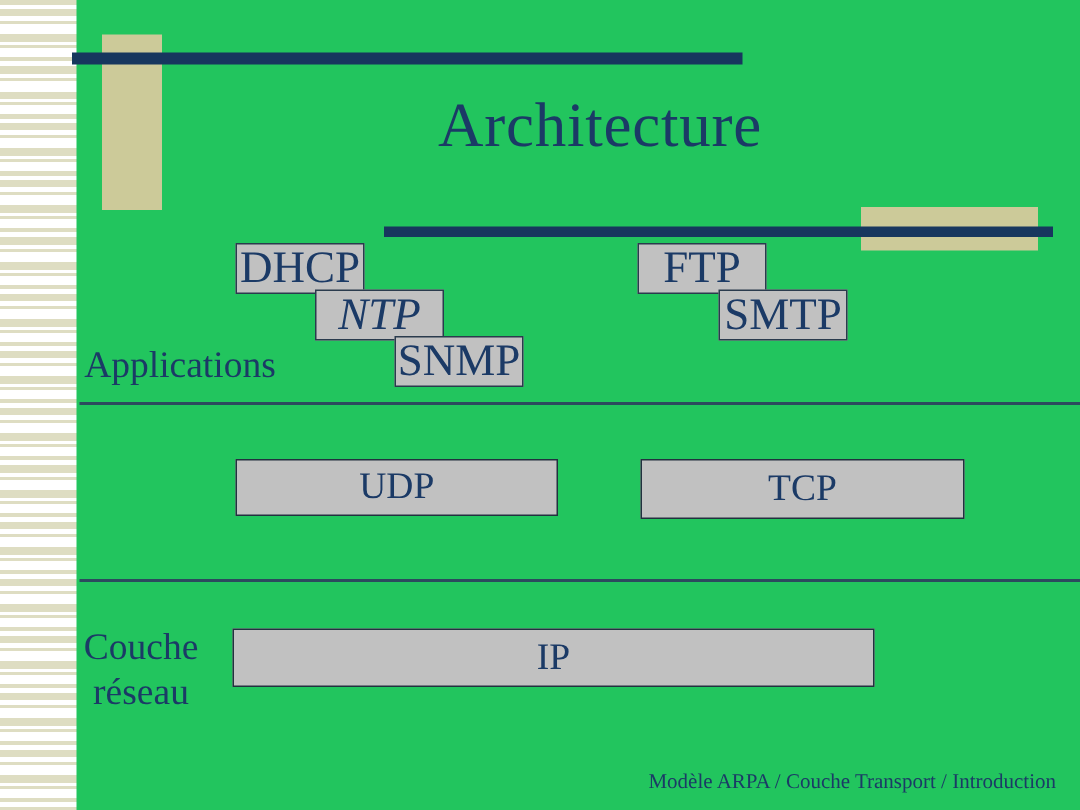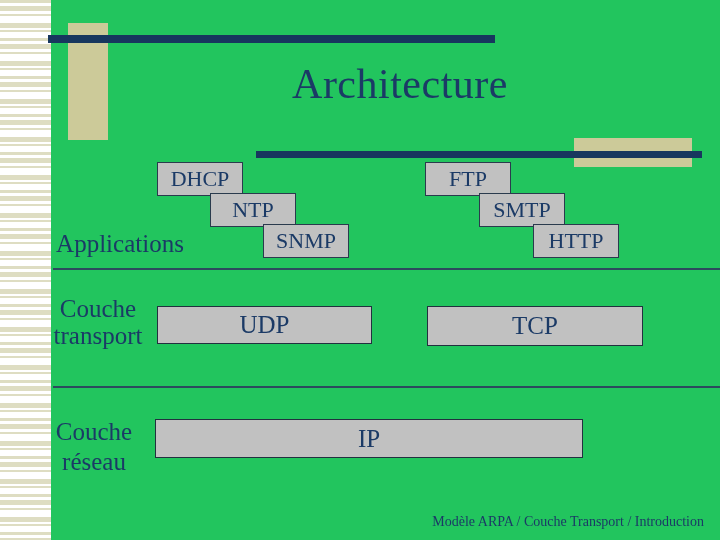--- a/index.html
+++ b/index.html
@@ -32,21 +32,21 @@
   .line2 { left:256px; top:151px; width:446px; height:7px; z-index:2; }
   .title {
     position:absolute; left:100px; top:60px; width:600px; margin:0;
     text-align:center; font-size:42px; font-weight:normal; color:#1b3a66;
     letter-spacing:0.5px;
   }
   .pbox {
     position:absolute; width:86px; height:34px;
     background:#c1c1c1; border:1px solid #2a3b4d; box-sizing:border-box;
     display:flex; align-items:center; justify-content:center;
-    font-size:22px; color:#1b3a66;
+    font-size:30px; color:#1b3a66;
   }
   .bigbox {
     position:absolute;
     background:#c1c1c1; border:1px solid #22313f; box-sizing:border-box;
     display:flex; align-items:center; justify-content:center;
     font-size:25px; color:#1b3a66;
   }
   .layer-label {
     position:absolute; color:#1b3a66; font-size:25px;
     text-align:center; line-height:27px;
@@ -67,32 +67,30 @@
   <div class="stripes"></div>
   <div class="tan tan-top"></div>
   <div class="navline line1"></div>
 
   <h1 class="title">Architecture</h1>
 
   <div class="tan tan-right"></div>
   <div class="navline line2"></div>
 
   <div class="pbox" style="left:157px; top:162px;">DHCP</div>
-  <div class="pbox" style="left:210px; top:193px;">NTP</div>
+  <div class="pbox" style="left:210px; top:193px;font-style:italic;">NTP</div>
   <div class="pbox" style="left:425px; top:162px;">FTP</div>
 
   <div class="pbox" style="left:263px; top:224px;">SNMP</div>
   <div class="pbox" style="left:479px; top:193px;">SMTP</div>
-  <div class="pbox" style="left:533px; top:224px;">HTTP</div>
 
   <div class="layer-label" style="left:40px; top:230px; width:160px;">Applications</div>
 
   <div class="sep sep1"></div>
 
-  <div class="layer-label" style="left:50px; top:295px; width:96px;">Couche transport</div>
 
   <div class="bigbox" style="left:157px; top:306px; width:215px; height:38px;">UDP</div>
   <div class="bigbox" style="left:427px; top:306px; width:216px; height:40px;">TCP</div>
 
   <div class="sep sep2"></div>
 
   <div class="layer-label" style="left:46px; top:417px; width:96px; line-height:30px;">Couche réseau</div>
 
   <div class="bigbox" style="left:155px; top:419px; width:428px; height:39px;">IP</div>
 

